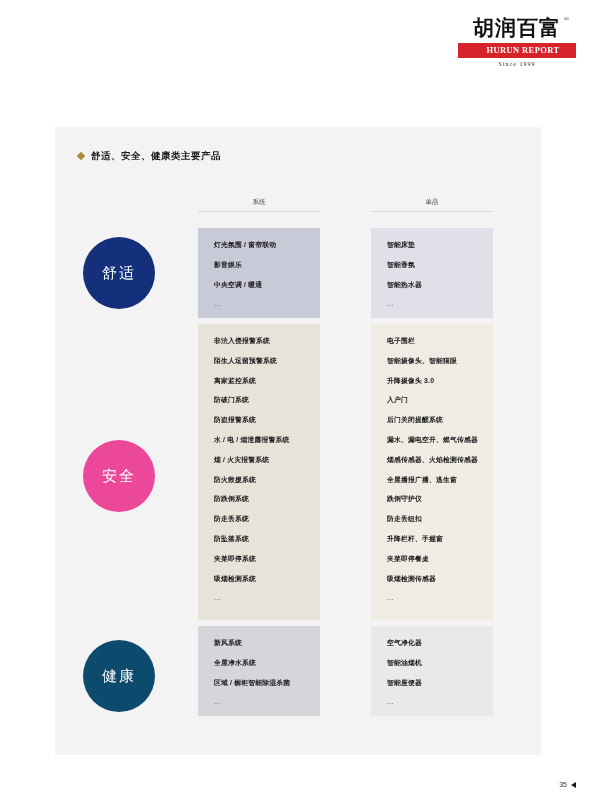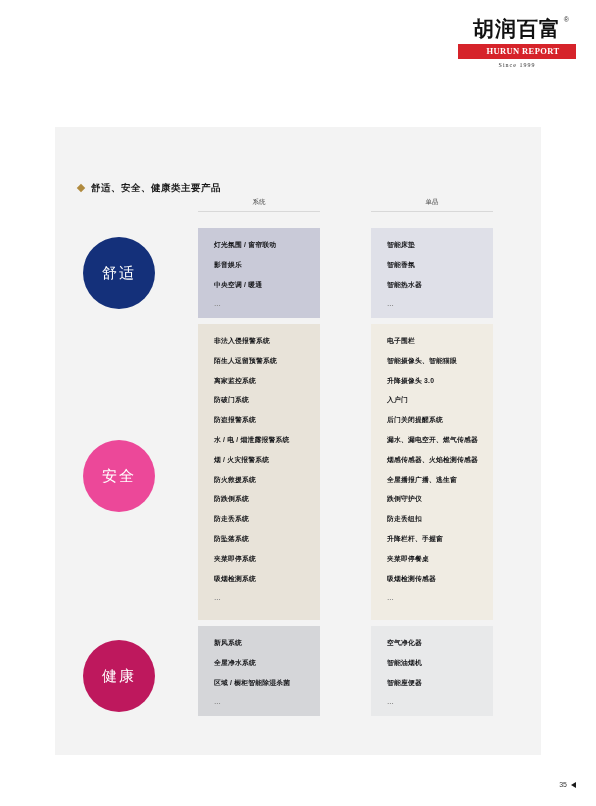--- a/index.html
+++ b/index.html
@@ -9,21 +9,21 @@
     font-family:"Liberation Sans","DejaVu Sans",sans-serif;
     overflow:hidden;
     position:relative;
   }
   
   .logo-wrap{
     position:absolute;top:18px;right:20px;
     width:118px;text-align:center;
   }
   .logo-cn{
-    font-family:Liberation Sans, sans-serif;
+    font-family:Liberation Serif, serif;
     font-size:21px;font-weight:bold;letter-spacing:1px;
     color:#111;line-height:1;
     display:inline-block;position:relative;text-align:right;
   }
   .logo-reg{
     position:absolute;top:-2px;right:-9px;
     font-size:7px;font-weight:normal;color:#333;
   }
   .logo-bar{
     margin-top:4px;background:#d6232a;color:#fff;
@@ -38,21 +38,20 @@
   
   .panel{
     position:absolute;left:55px;top:127px;
     width:486px;height:628px;
     background:#f3f3f3;
   }
   .panel-title{
     position:absolute;left:78px;top:150px;
     font-size:9.5px;font-weight:bold;color:#1a1a1a;
     letter-spacing:.5px;
-    margin-top:32px;
   }
   .diamond{
     display:inline-block;width:6px;height:6px;
     background:#b08a3e;transform:rotate(45deg);
     margin-right:7px;position:relative;top:0px;
   }
   
   .col-head{
     position:absolute;
     font-size:6.5px;color:#4a4a4a;text-align:center;
@@ -63,21 +62,21 @@
   .col-head.c2{left:371px;top:198px;width:122px;}
   
   .circle{
     position:absolute;border-radius:50%;
     display:flex;align-items:center;justify-content:center;
     color:#ffffff;font-size:15px;letter-spacing:2px;
     font-family:"DejaVu Sans","Liberation Sans",sans-serif;
   }
   .circle.comfort{left:83px;top:237px;width:72px;height:72px;background:#14307a;}
   .circle.safety {left:83px;top:440px;width:72px;height:72px;background:#ec4899;}
-  .circle.health {left:83px;top:640px;width:72px;height:72px;background:#be185d;}
+  .circle.health {left:83px;top:640px;width:72px;height:72px;background:#0c4a6e;}
   
   .box{
     position:absolute;
     box-sizing:border-box;
     padding:14px 16px 12px 16px;
   }
   .box .item{
     font-size:6.8px;font-weight:bold;color:#16171a;
     line-height:1;margin-bottom:13px;letter-spacing:.2px;
     white-space:nowrap;

